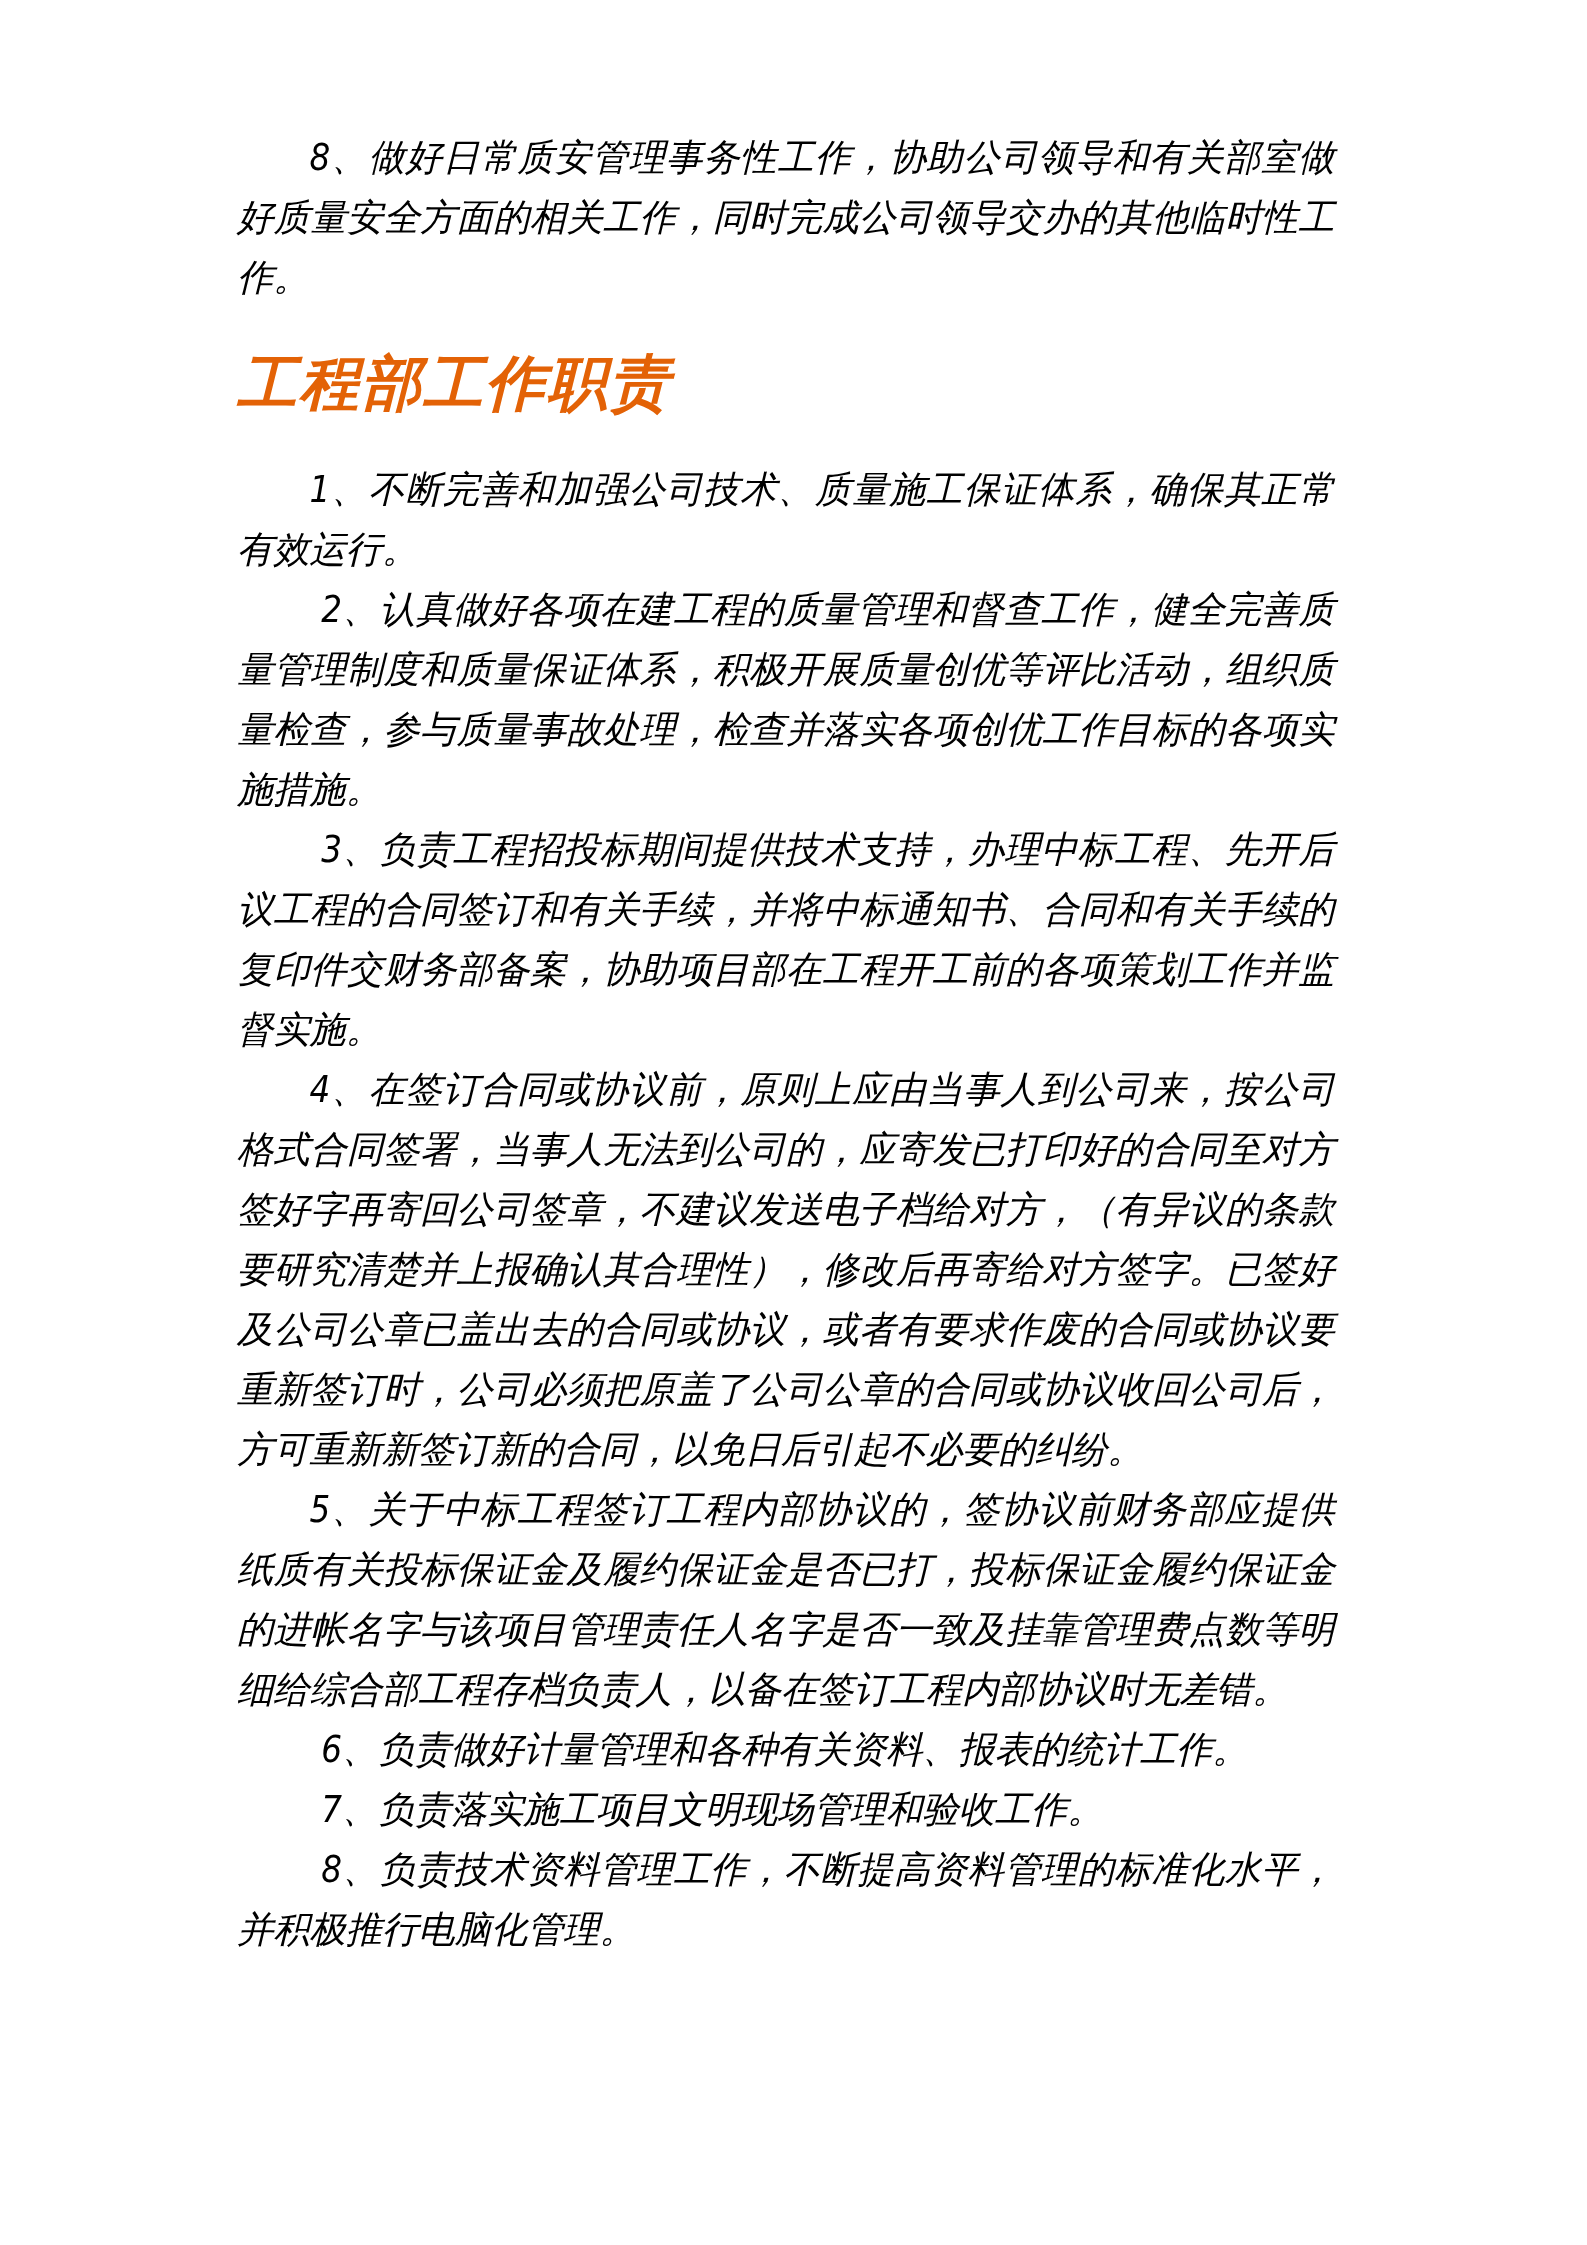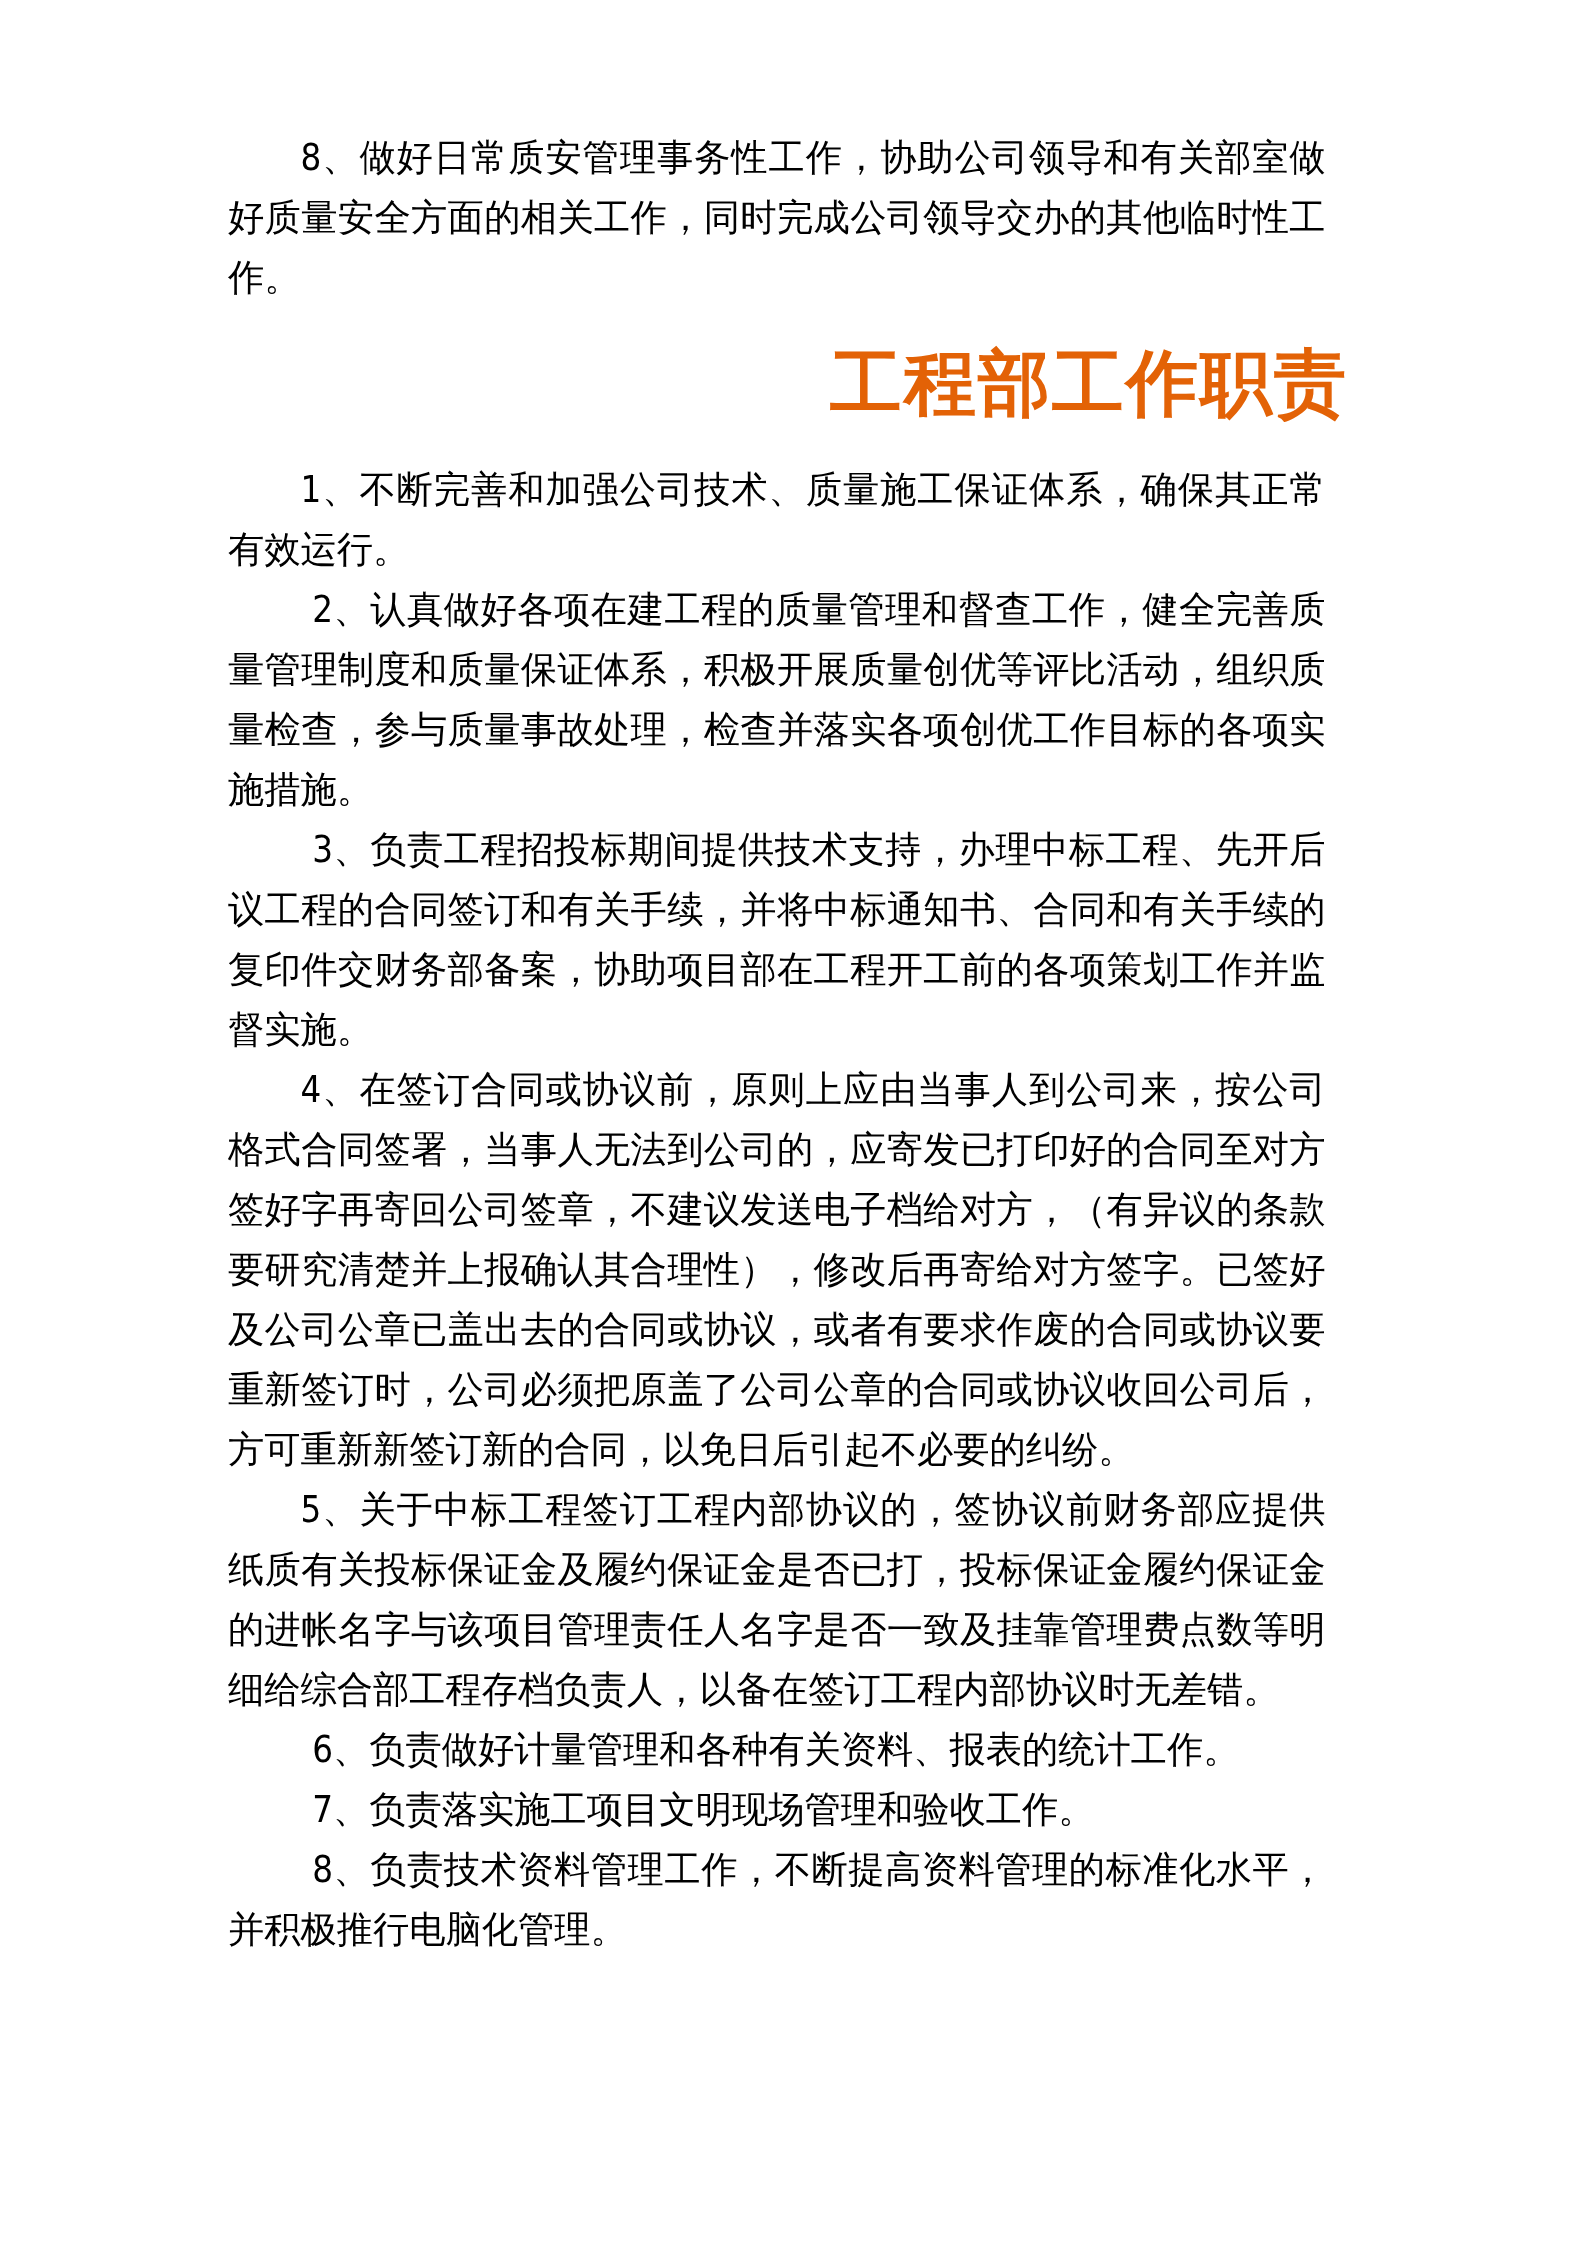--- a/index.html
+++ b/index.html
@@ -17,23 +17,24 @@
     width: 1587px;
     height: 2245px;
     background: #ffffff;
     margin: 0 auto;
     overflow: hidden;
     box-sizing: border-box;
   }
 
   .content {
     position: absolute;
-    left: 228px;
+    left: 237px;
     top: 128px;
     width: 1120px;
+    font-style: italic;
   }
 
   
   .para {
     font-family: "DejaVu Sans", "Liberation Sans", sans-serif;
     font-size: 37px;
     line-height: 60px;
     color: #000000;
     text-align: justify;
     text-justify: inter-ideograph;
@@ -44,24 +45,24 @@
     transform: scaleX(0.98);
     transform-origin: left top;
   }
 
   .para.indent-1 { text-indent: 74px; }
   .para.indent-2 { text-indent: 86px; }
 
   
   .doc-title {
     font-family: "DejaVu Sans", "Liberation Sans", sans-serif;
-    font-size: 72px;
+    font-size: 60px;
     font-weight: 900;
     color: #e36206;
-    text-align: right;
+    text-align: left;
     line-height: 118px;
     letter-spacing: 2px;
     margin: 16px 0 18px 0;
     white-space: nowrap;
   }
 </style>
 </head>
 <body>
 
 <div class="page">

